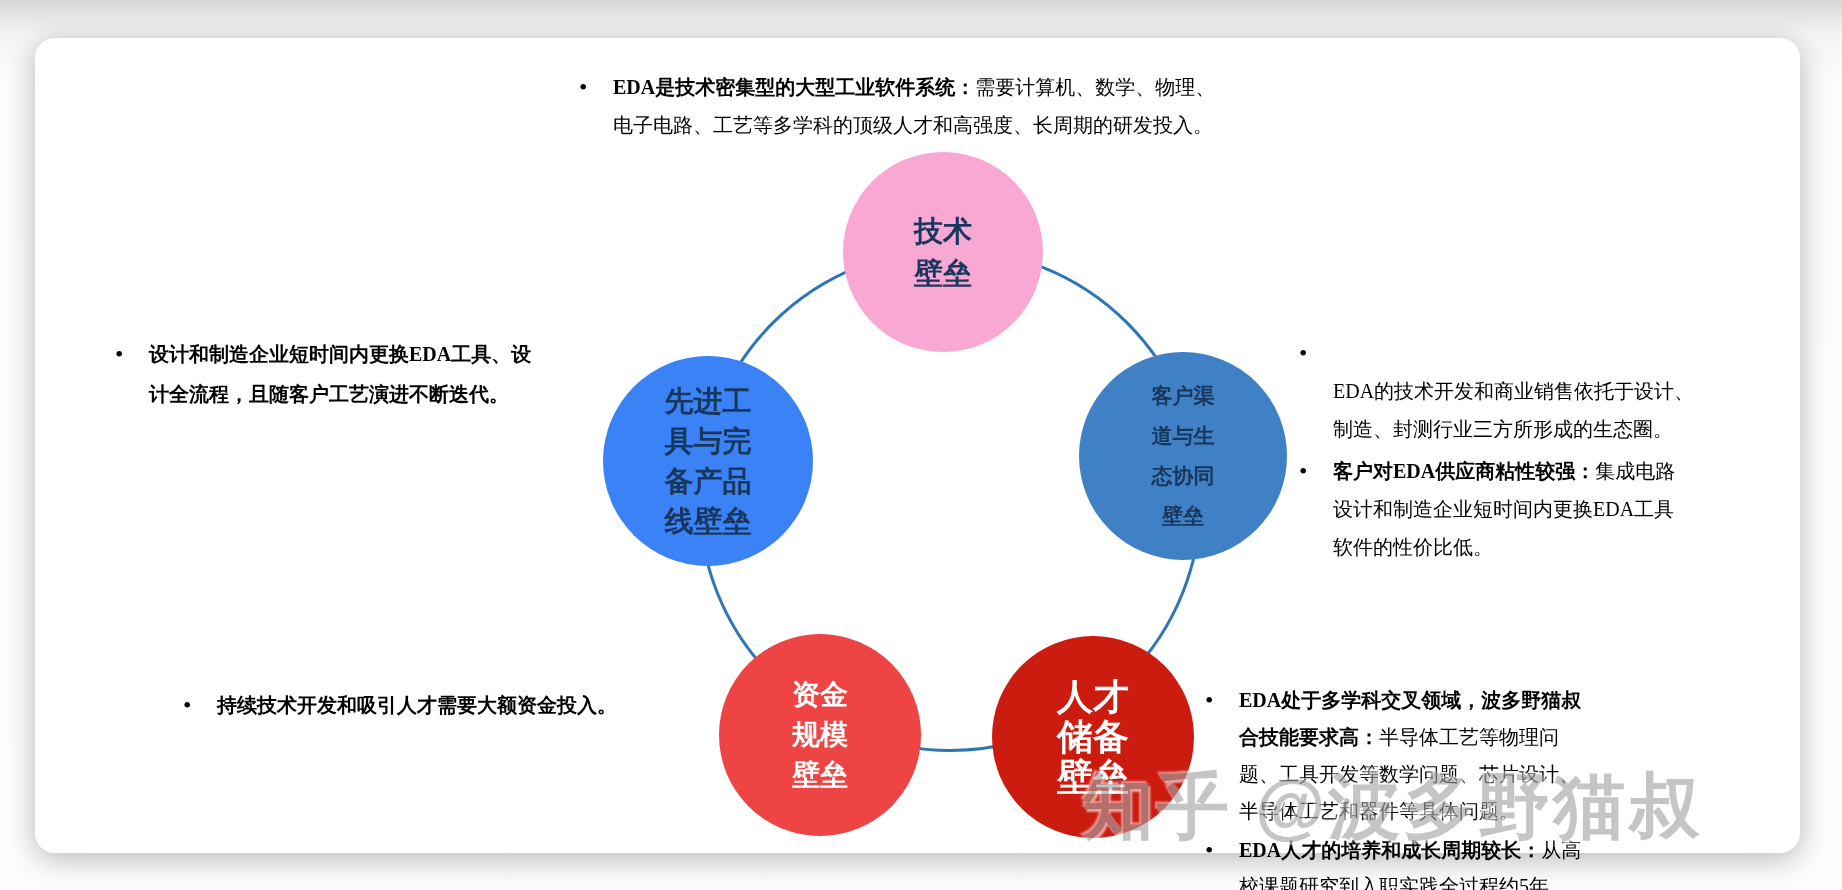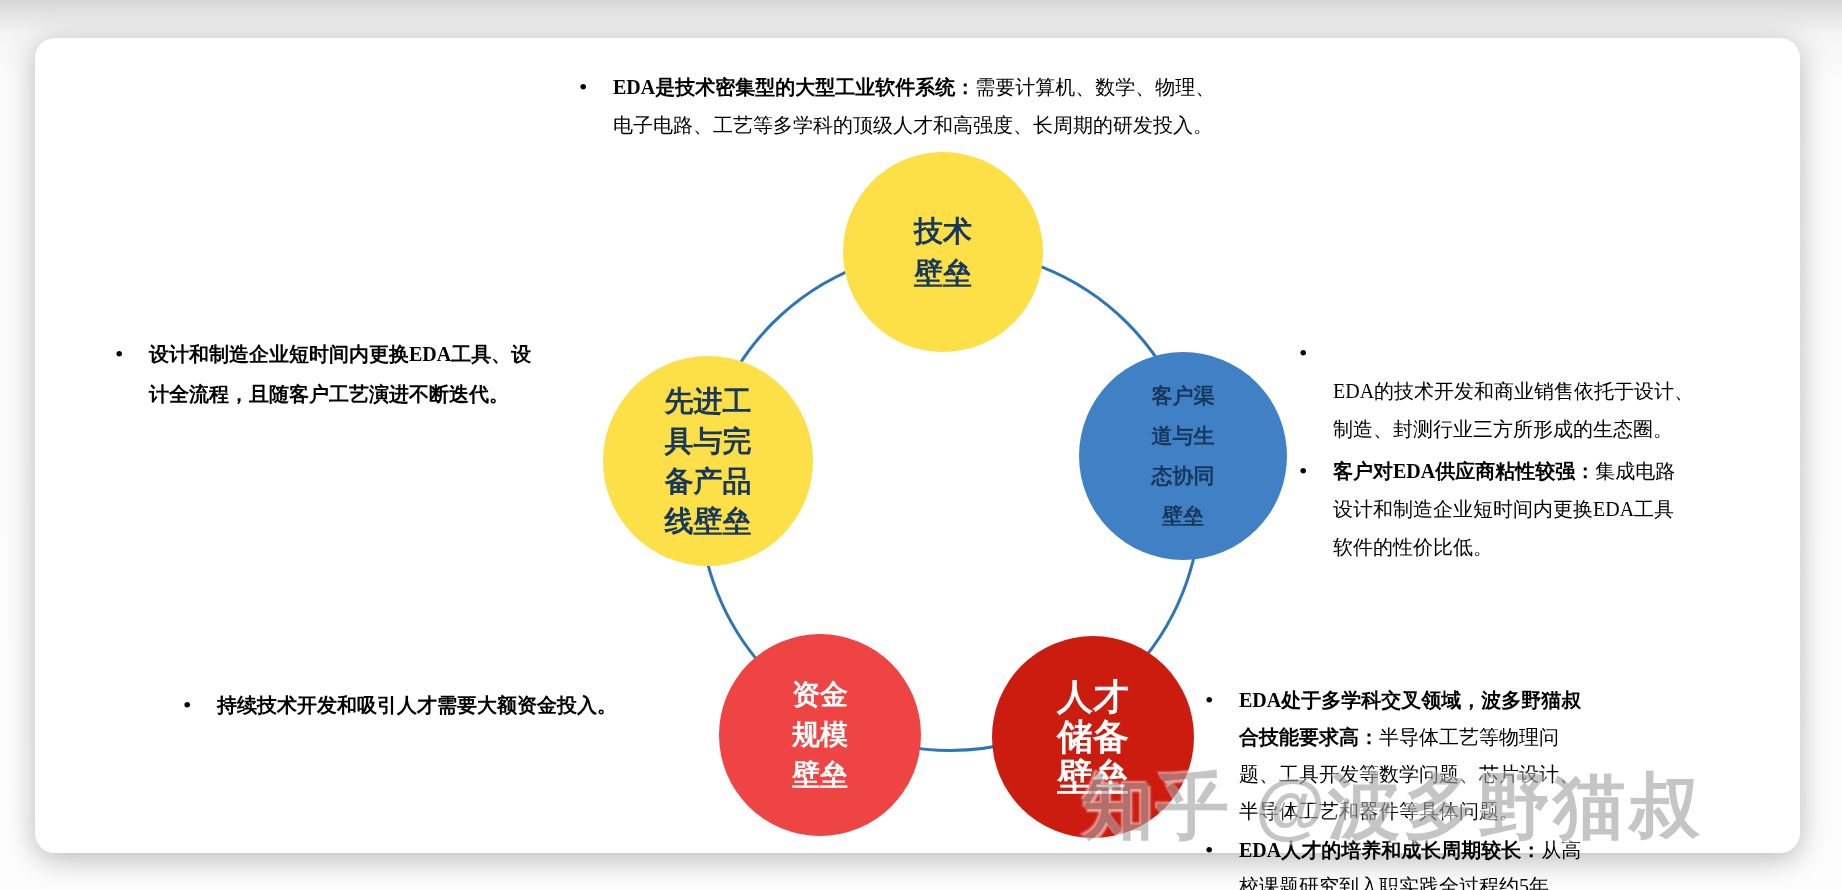--- a/index.html
+++ b/index.html
@@ -57,24 +57,24 @@
     text-shadow: 2px 3px 2px rgba(255,255,255,0.95), -2px -2px 2px rgba(255,255,255,0.85);
   }
 </style>
 </head>
 <body>
 
 <div class="slide-card">
 
   <div class="ring" style="border-color: rgb(46, 117, 182);"></div>
 
-  <div class="circle c-tech" style="background-color: #fde047; color: rgb(23, 55, 93);">技术
+  <div class="circle c-tech" style="background-color: #f9a8d4; color: rgb(23, 55, 93);">技术
 壁垒</div>
 
-  <div class="circle c-tools" style="background-color: #fde047; color: rgb(23, 55, 93);">先进工
+  <div class="circle c-tools" style="background-color: #3b82f6; color: rgb(23, 55, 93);">先进工
 具与完
 备产品
 线壁垒</div>
 
   <div class="circle c-channel" style="background-color: rgb(64, 128, 196); color: rgb(23, 55, 93);">客户渠
 道与生
 态协同
 壁垒</div>
 
   <div class="circle c-capital" style="background-color: #ef4444; color: rgb(255, 255, 255);">资金

